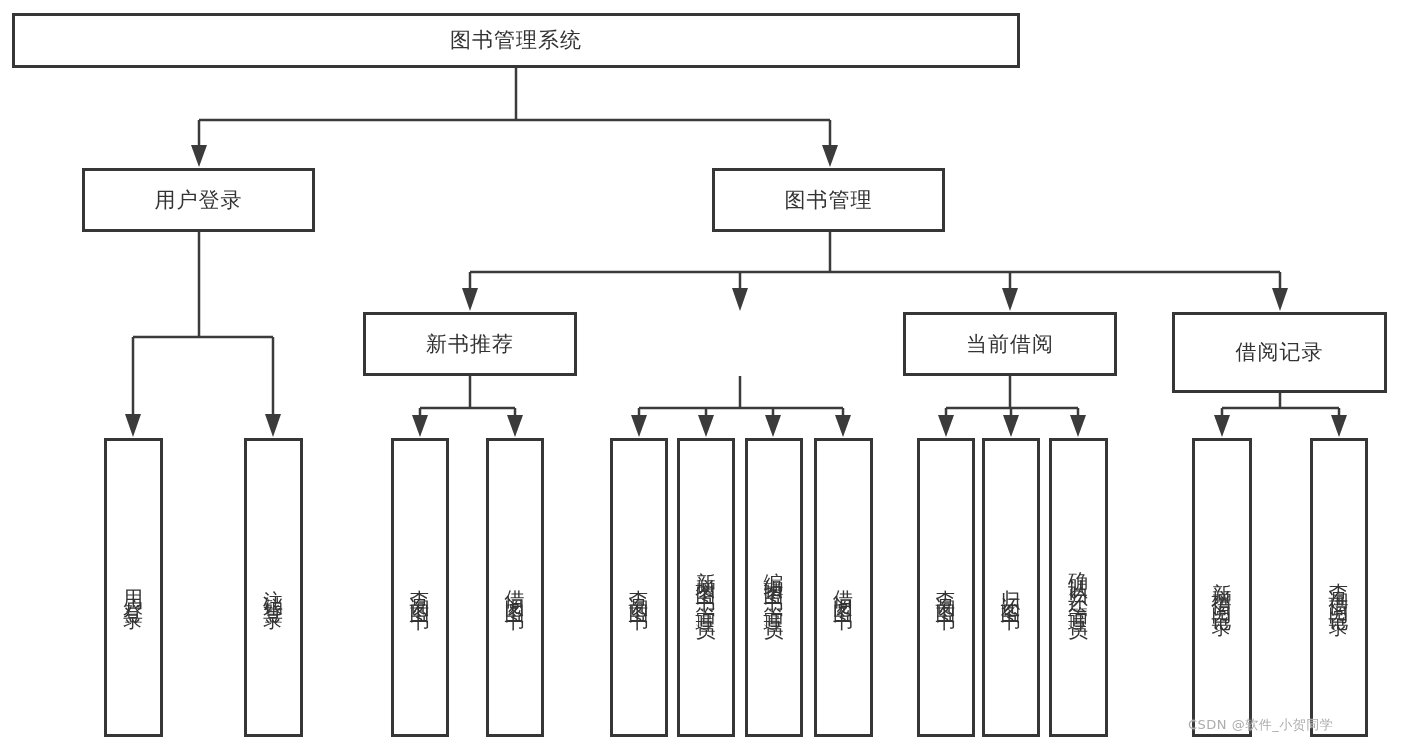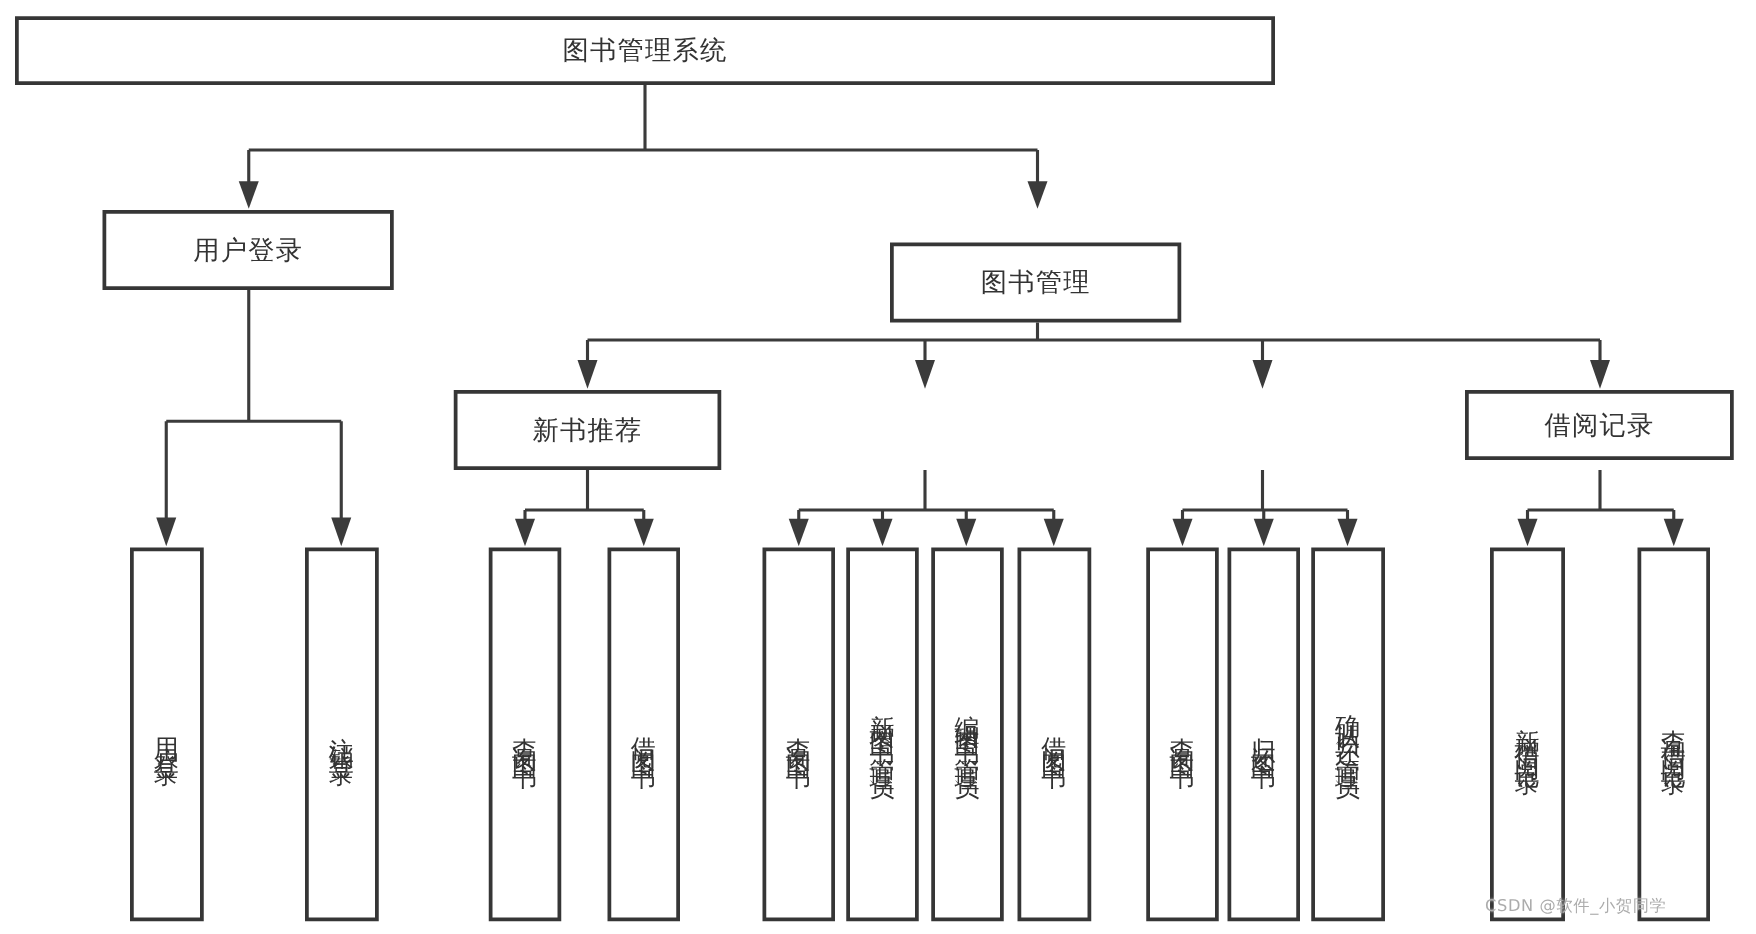--- a/index.html
+++ b/index.html
@@ -127,24 +127,25 @@
       <polygon points="1003,415 1019,415 1011,437"></polygon>
       <polygon points="1070,415 1086,415 1078,437"></polygon>
       <polygon points="1214,415 1230,415 1222,437"></polygon>
       <polygon points="1331,415 1347,415 1339,437"></polygon>
     </g>
   </svg>
 
   <div class="node" style="left:12px; top:13px; width:1008px; height:55px;">图书管理系统</div>
 
   <div class="node" style="left:82px; top:168px; width:233px; height:64px;">用户登录</div>
-  <div class="node" style="left:712px; top:168px; width:233px; height:64px;margin-top:26px;">图书管理</div>
+  <div class="node" style="left:712px; top:168px; width:233px; height:64px;">图书管理</div>
 
   <div class="node" style="left:363px; top:312px; width:214px; height:64px;">新书推荐</div>
-  <div class="node" style="left:1172px; top:312px; width:215px; height:56px;">借阅记录</div>
+  <div class="node" style="left:903px; top:312px; width:214px; height:64px;">当前借阅</div>
+  <div class="node" style="left:1172px; top:312px; width:215px; height:81px;">借阅记录</div>
 
   <div class="node leaf" style="left:104px; top:438px; width:59px; height:299px;">用户登录</div>
   <div class="node leaf" style="left:244px; top:438px; width:59px; height:299px;">注销登录</div>
 
   <div class="node leaf" style="left:391px; top:438px; width:58px; height:299px;">查询图书</div>
   <div class="node leaf" style="left:486px; top:438px; width:58px; height:299px;">借阅图书</div>
 
   <div class="node leaf" style="left:610px; top:438px; width:58px; height:299px;">查询图书</div>
   <div class="node leaf" style="left:677px; top:438px; width:58px; height:299px;">新增图书（管理员）</div>
   <div class="node leaf" style="left:745px; top:438px; width:58px; height:299px;">编辑图书（管理员）</div>

